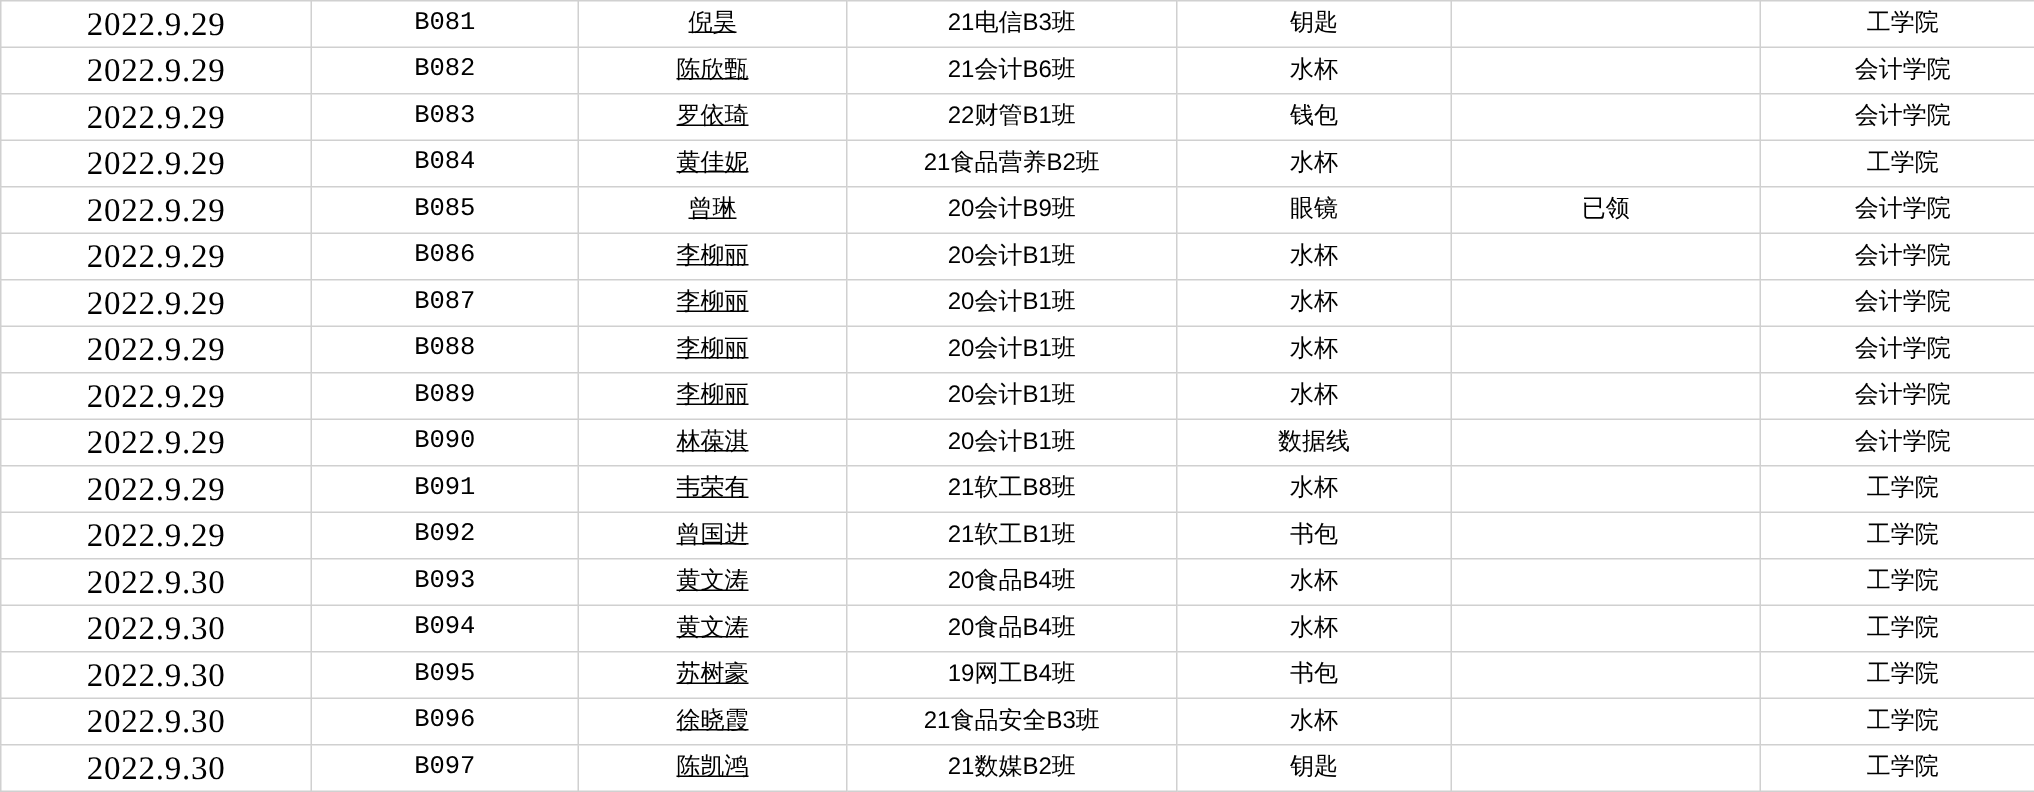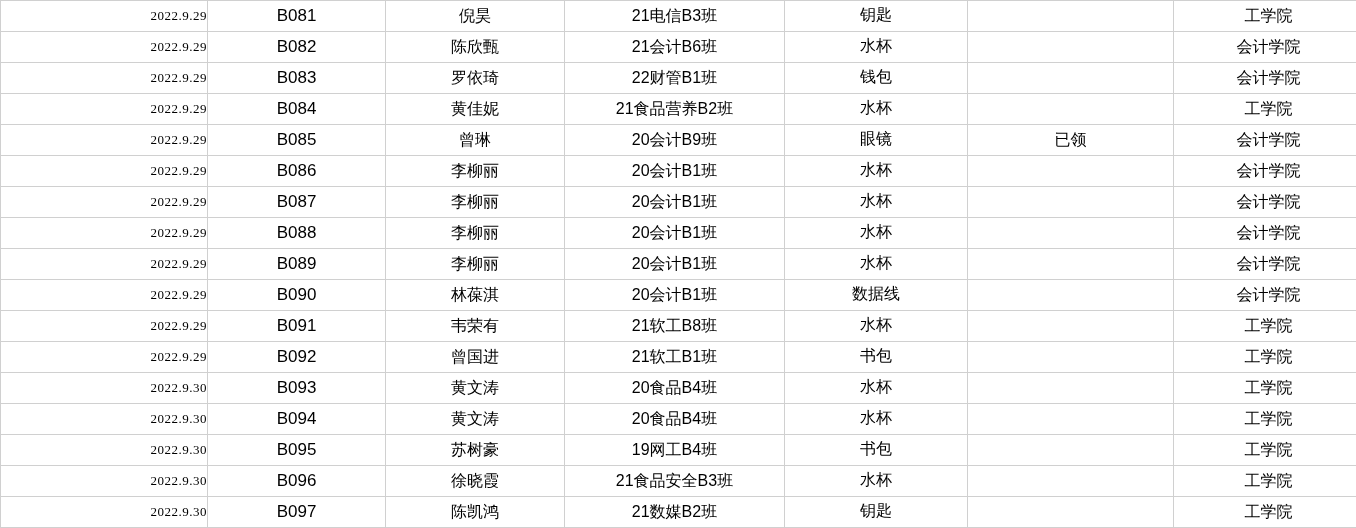--- a/index.html
+++ b/index.html
@@ -29,28 +29,28 @@
     text-align: center;
     vertical-align: middle;
     font-size: 16px;
     color: #000000;
     overflow: hidden;
     white-space: nowrap;
   }
   
   .sheet td.col-date   { width: 206px; }
   .sheet td.col-id     { width: 177px; }
-  .sheet td.col-name   { width: 178px; }
+  .sheet td.col-name   { width: 178px; text-decoration: underline; }
   .sheet td.col-class  { width: 219px; }
   .sheet td.col-item   { width: 182px; font-family: Liberation Mono, monospace; }
   .sheet td.col-status { width: 205px; }
   .sheet td.col-dept   { width: 189px; }
 
-  .sheet td.col-date { font-family: "Liberation Serif", serif; font-size: 13px; letter-spacing: 0.5px; text-align: right; }
-  .sheet td.col-id { font-family: Liberation Sans, sans-serif; font-size: 17px; }
+  .sheet td.col-date { font-family: "Liberation Serif", serif; font-size: 22px; letter-spacing: 0.5px; }
+  .sheet td.col-id { font-family: Liberation Mono, monospace; font-size: 17px; }
 
   .status-taken {
     color: #ff0000;
     font-weight: normal;
   }
 </style>
 </head>
 <body>
 
 <table class="sheet">

